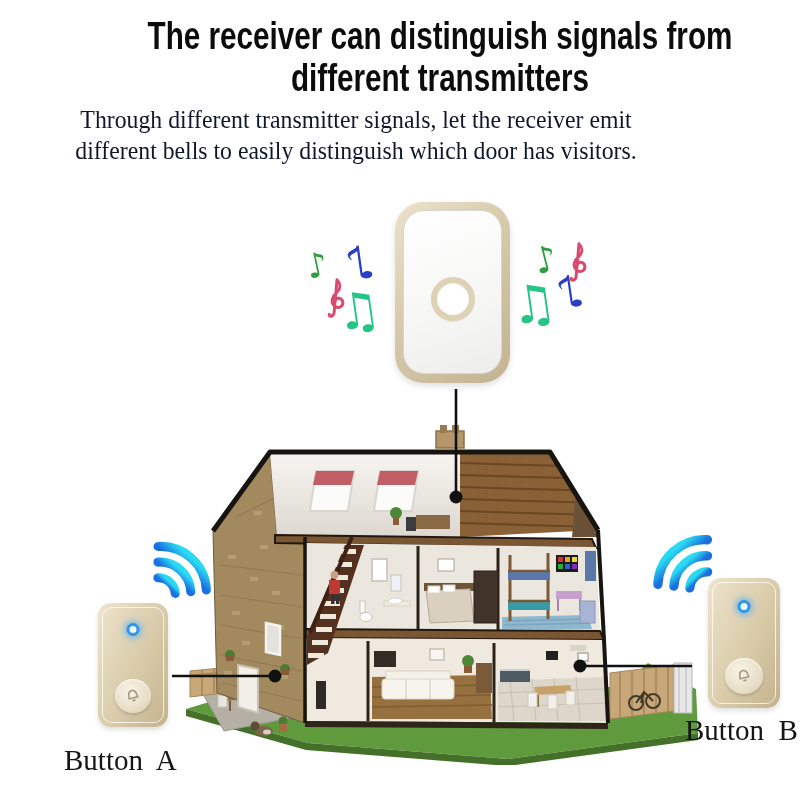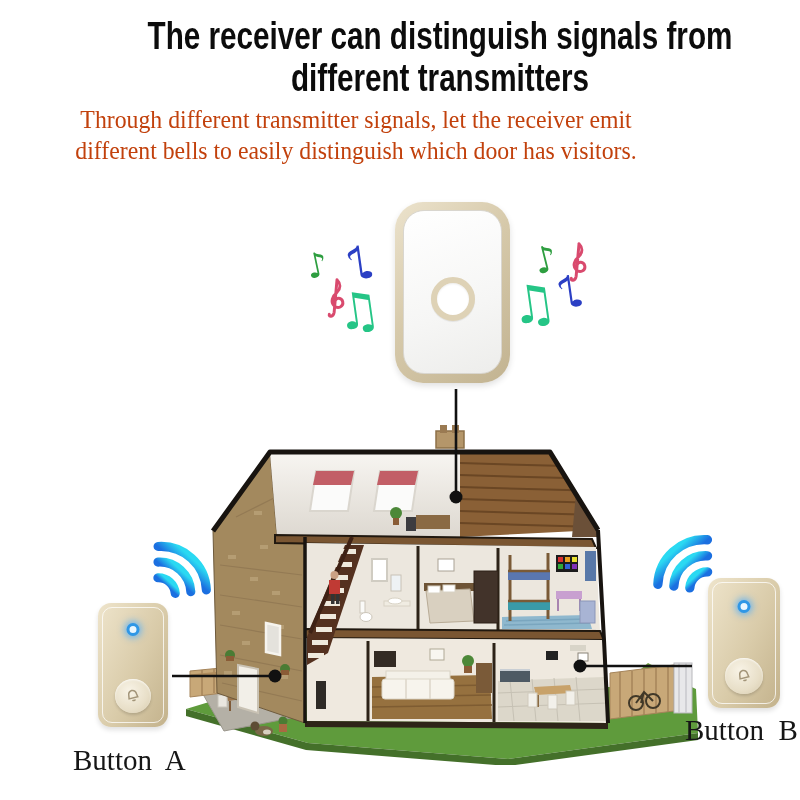--- a/index.html
+++ b/index.html
@@ -4,21 +4,21 @@
 <style>
   html,body{margin:0;padding:0;background:#ffffff;}
   .canvas{position:relative;width:800px;height:800px;background:#ffffff;overflow:hidden;
           font-family:"Liberation Serif", serif;color:#111;margin-left:40px;}
   
   .title{position:absolute;top:16px;left:0;width:800px;text-align:center;
          font-family:"Liberation Sans", sans-serif;font-weight:bold;font-size:38px;
          line-height:1.10;color:#0c0c0c;}
   .title .tl{display:block;transform:scaleX(0.78);}
   .subtitle{position:absolute;top:104px;left:0;width:632px;text-align:center;
-            font-family:"Liberation Serif", serif;font-size:24.5px;line-height:1.28;color:#c2410c;}
+            font-family:"Liberation Serif", serif;font-size:24.5px;line-height:1.28;color:#0f172a;}
   .subtitle .sl{display:block;transform:scaleX(0.97);}
   
   .receiver{position:absolute;left:355px;top:202px;width:115px;height:181px;border-radius:28px;
             background:linear-gradient(135deg,#ece3cd 0%,#d6c9aa 45%,#c2b391 100%);
             box-shadow:0 3px 6px rgba(0,0,0,0.12);}
   .receiver .face{position:absolute;left:8px;top:8px;right:8px;bottom:9px;border-radius:21px;
             background:linear-gradient(160deg,#ffffff 0%,#f6f6f5 60%,#ededeb 100%);
             border:1px solid #d9d6cf;}
   .receiver .ringbtn{position:absolute;left:50%;top:75px;transform:translateX(-50%);
             width:32px;height:32px;border-radius:50%;background:#ffffff;
@@ -38,21 +38,21 @@
   #button-a{left:58px;top:603px;width:70px;height:124px;}
   #button-a .led{top:20px;}
   #button-a .bellbtn{top:76px;width:36px;height:34px;}
   #button-b{left:668px;top:578px;width:72px;height:130px;}
   #button-b .led{top:22px;}
   #button-b .bellbtn{top:80px;width:38px;height:36px;}
   
   .lbl{position:absolute;font-family:"Liberation Serif", serif;color:#161616;white-space:pre;}
   #ring-a-label{left:212px;top:333px;font-size:27px;}
   #ring-b-label{left:518px;top:329px;font-size:27px;}
-  #button-a-label{left:33px;top:744px;font-size:29px;}
+  #button-a-label{left:24px;top:744px;font-size:29px;}
   #button-b-label{left:645px;top:714px;font-size:29px;text-align:center;}
   
   .note{position:absolute;font-family:"DejaVu Sans", sans-serif;line-height:1;}
   .wifi{position:absolute;}
   .overlay,.houseWrap{position:absolute;}
 </style>
 </head>
 <body>
 
 <div class="canvas">

